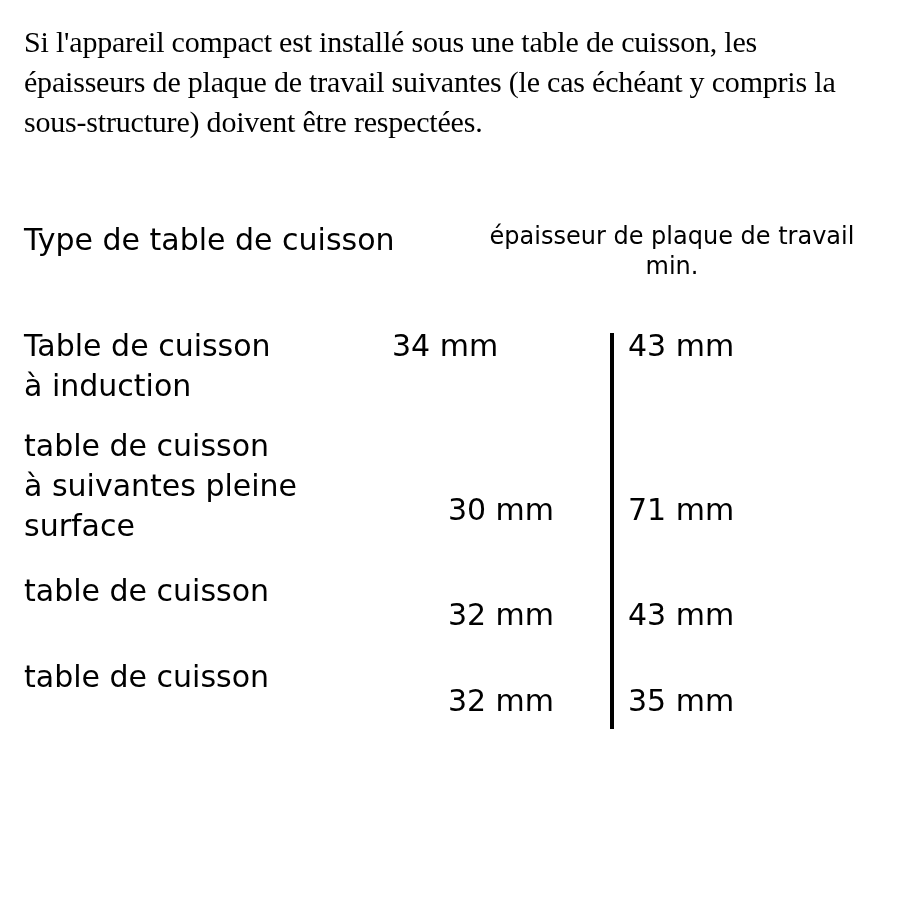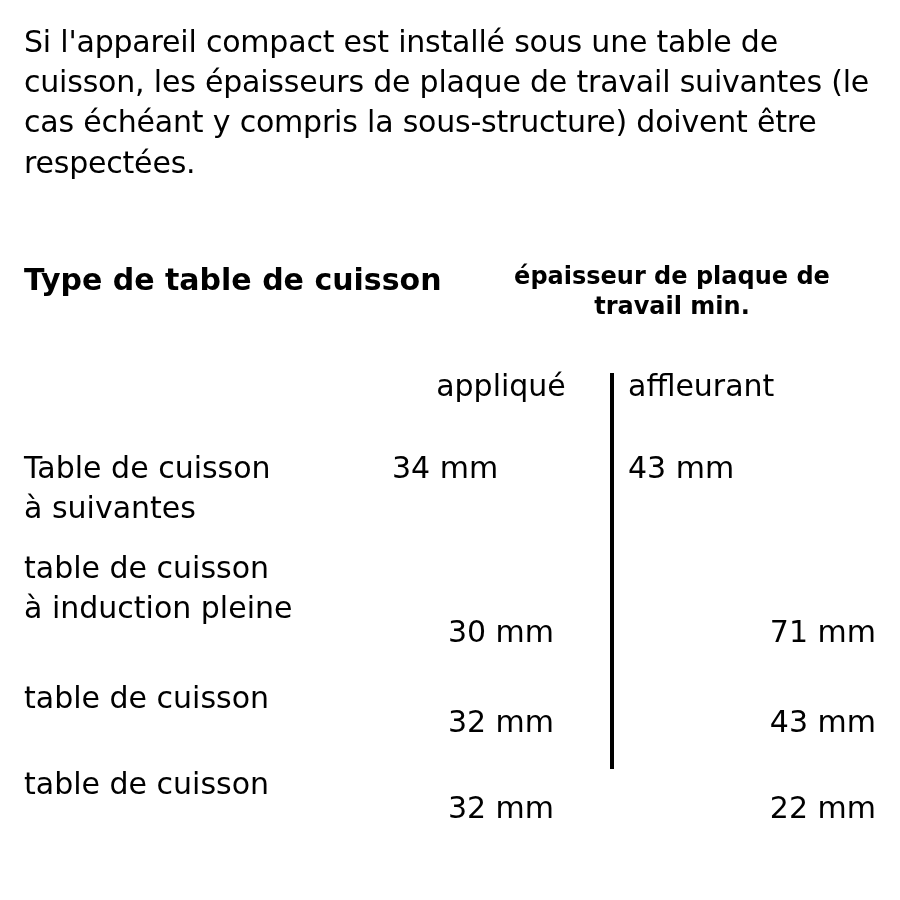--- a/index.html
+++ b/index.html
@@ -21,20 +21,21 @@
     box-sizing: border-box;
     padding: 22px 24px 0 24px;
   }
 
   .intro {
     font-size: 30px;
     line-height: 1.34;
     letter-spacing: -0.2px;
     margin: 0;
     max-width: 870px;
+    font-family: Liberation Serif, serif;
   }
 
   .table-wrap {
     margin-top: 78px;
     position: relative;
   }
 
   
   .row {
     display: flex;
@@ -52,21 +53,21 @@
   }
   .col-affleurant {
     flex: 1 1 auto;
     box-sizing: border-box;
     padding-left: 18px;
   }
 
   .head-row {
     display: flex;
     align-items: flex-start;
-    font-weight: bold;
+    font-weight: normal;
   }
   .head-type {
     width: 448px;
     flex: 0 0 448px;
     font-size: 30px;
     line-height: 1.28;
   }
   .head-thickness {
     flex: 1 1 auto;
     font-size: 24px;
@@ -90,21 +91,21 @@
   }
   .type-text {
     font-size: 30px;
     line-height: 1.33;
   }
   .value {
     font-size: 30px;
     line-height: 1.33;
   }
   .col-applique .value { text-align: center; }
-  .col-affleurant .value { text-align: right; }
+  .col-affleurant .value { text-align: left; }
 
   
   .divider {
     position: absolute;
     left: 586px;
     top: 112px;
     width: 4px;
     height: 396px;
     background: #000000;
   }
@@ -128,43 +129,39 @@
 
   <div class="table-wrap">
 
     <div class="divider"></div>
 
     <div class="head-row">
       <div class="head-type">Type de table de cuisson</div>
       <div class="head-thickness">épaisseur de plaque de travail min.</div>
     </div>
 
-    <div class="row subhead-row">
-      <div class="col-type"></div>
-      <div class="col-applique subhead">appliqué</div>
-      <div class="col-affleurant subhead">affleurant</div>
-    </div>
 
     <div class="row data-row r1">
       <div class="col-type">
         <span class="type-text stack-line">Table de cuisson</span>
-        <span class="type-text stack-line">à suivantes</span>
+        <span class="type-text stack-line">à induction</span>
       </div>
       <div class="col-applique">
         <span class="value pad-8">34 mm</span>
       </div>
       <div class="col-affleurant">
         <span class="value pad-8">43 mm</span>
       </div>
     </div>
 
     <div class="row data-row r2">
       <div class="col-type">
         <span class="type-text stack-line">table de cuisson</span>
-        <span class="type-text stack-line">à induction pleine</span>
+        <span class="type-text stack-line">à suivantes pleine</span>
+        <span class="type-text stack-line">surface</span>
       </div>
       <div class="col-applique">
         <span class="value stack-line spacer-pad">30 mm</span>
       </div>
       <div class="col-affleurant">
         <span class="value stack-line spacer-pad">71 mm</span>
       </div>
     </div>
 
     <div class="row data-row r3">
@@ -180,18 +177,18 @@
     </div>
 
     <div class="row data-row r4">
       <div class="col-type">
         <span class="type-text stack-line">table de cuisson</span>
       </div>
       <div class="col-applique">
         <span class="value stack-line pad-24">32 mm</span>
       </div>
       <div class="col-affleurant">
-        <span class="value stack-line pad-24">22 mm</span>
+        <span class="value stack-line pad-24">35 mm</span>
       </div>
     </div>
 
   </div>
 </div>
 
 </body></html>

